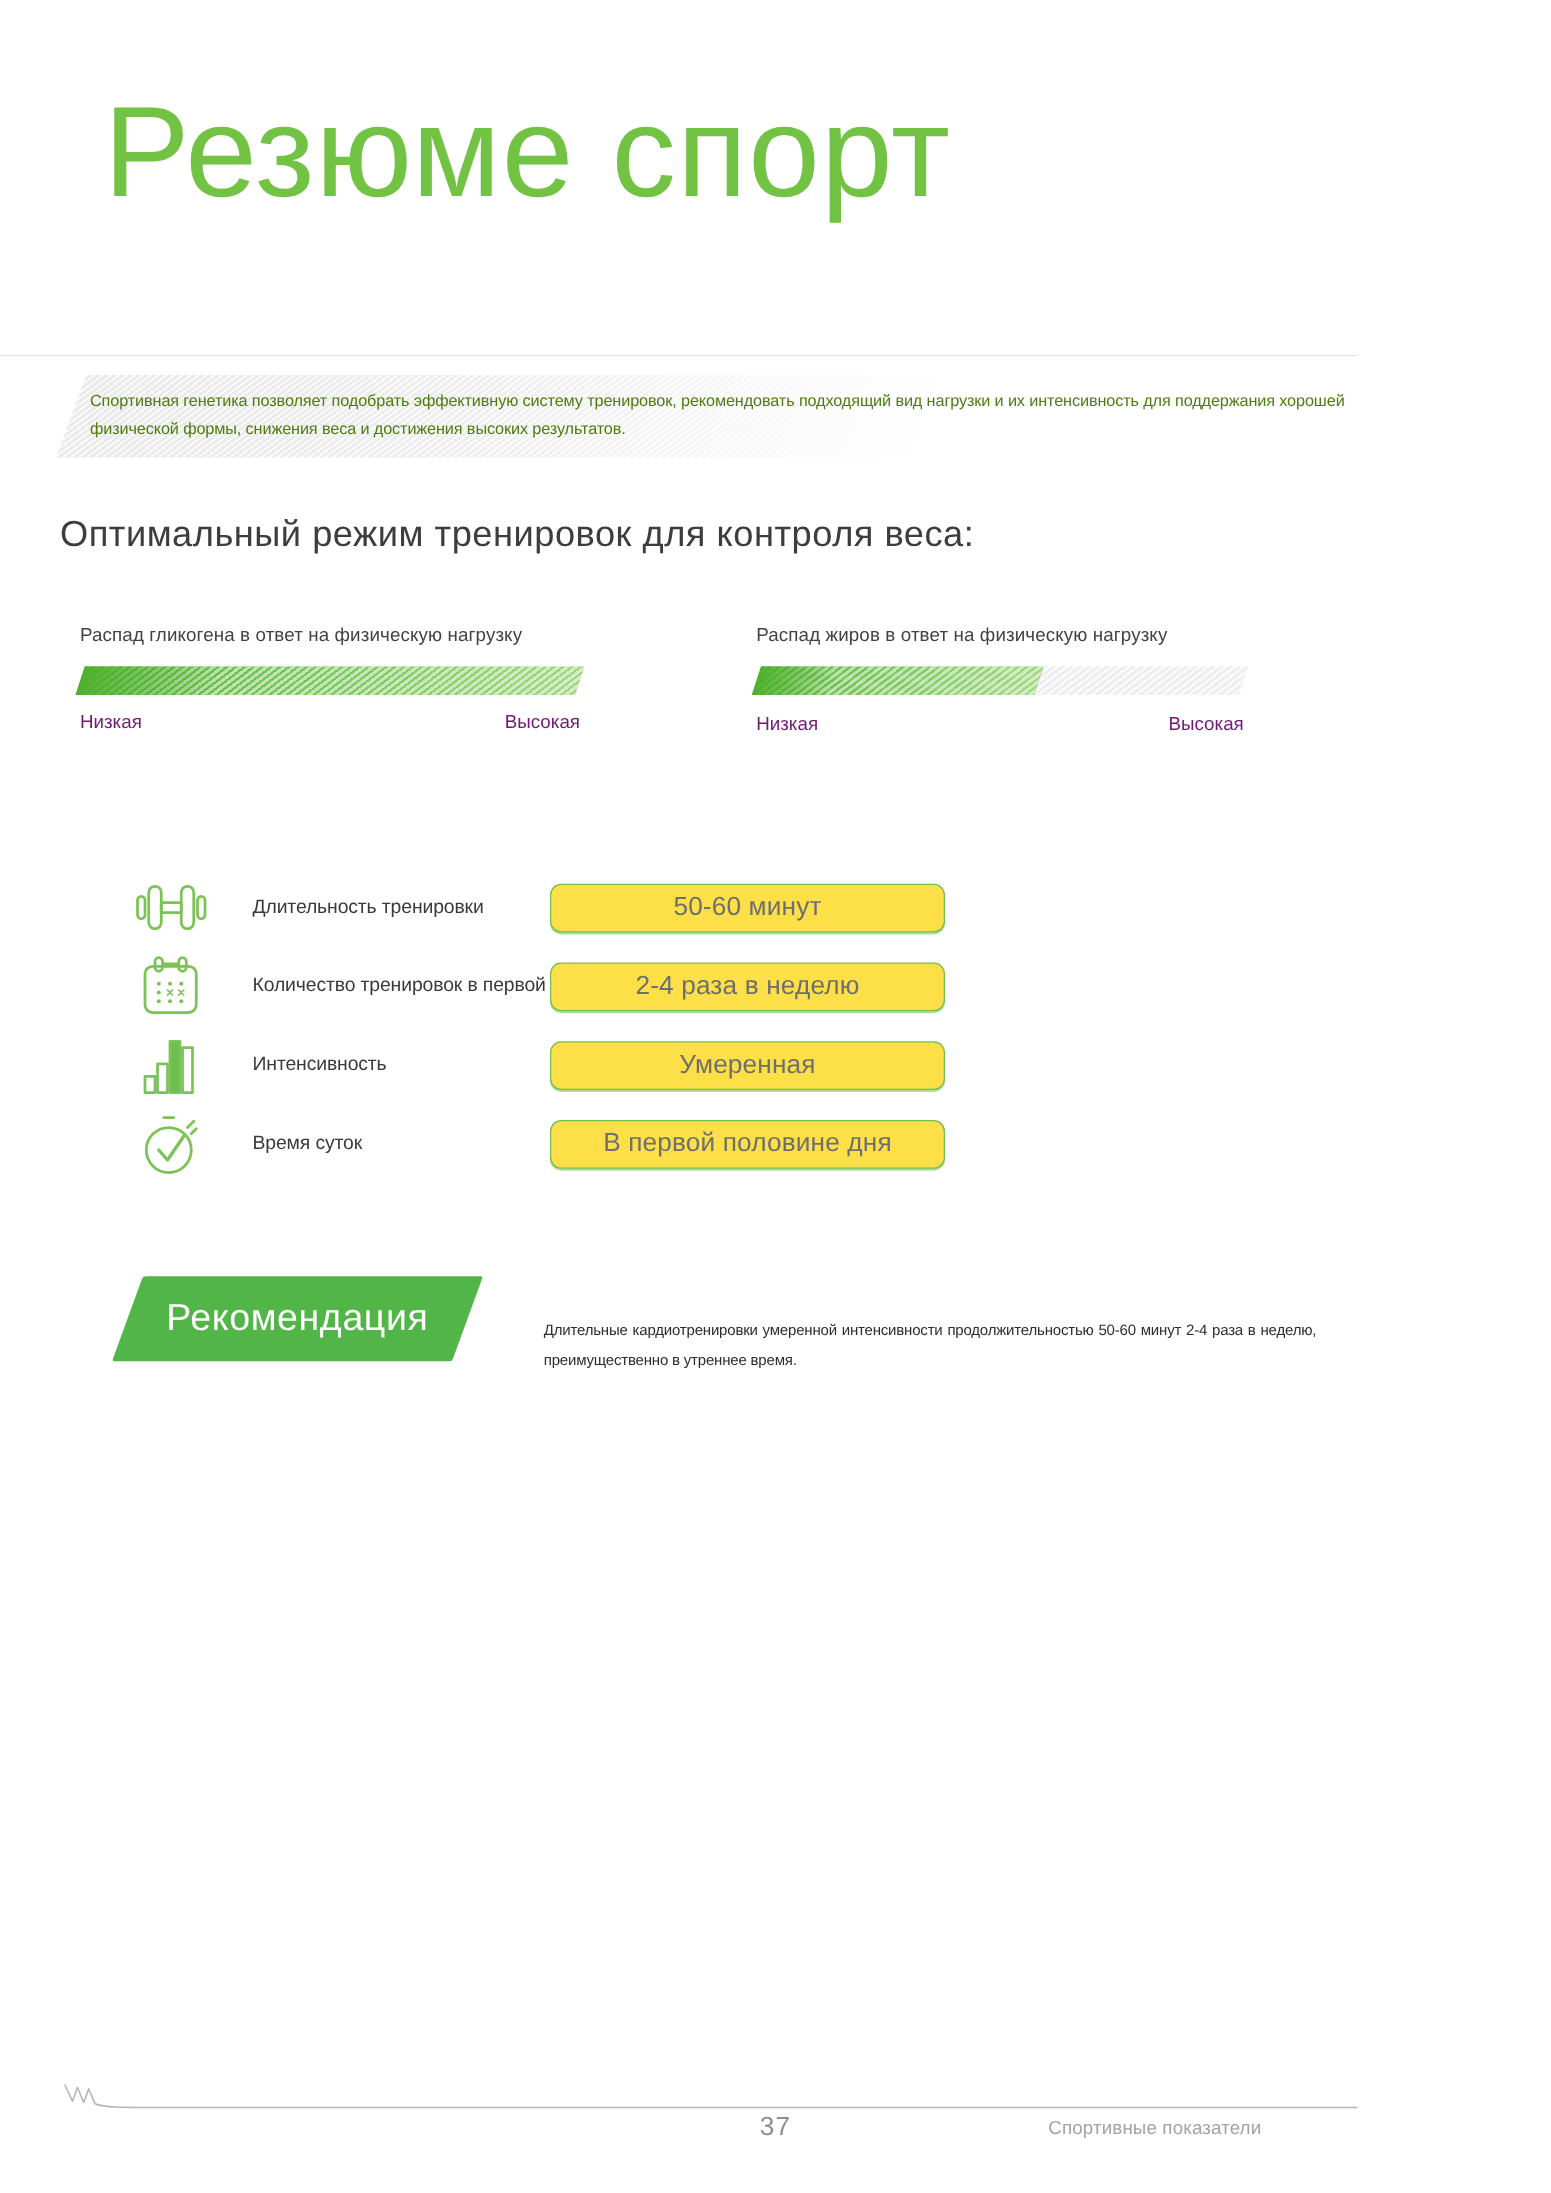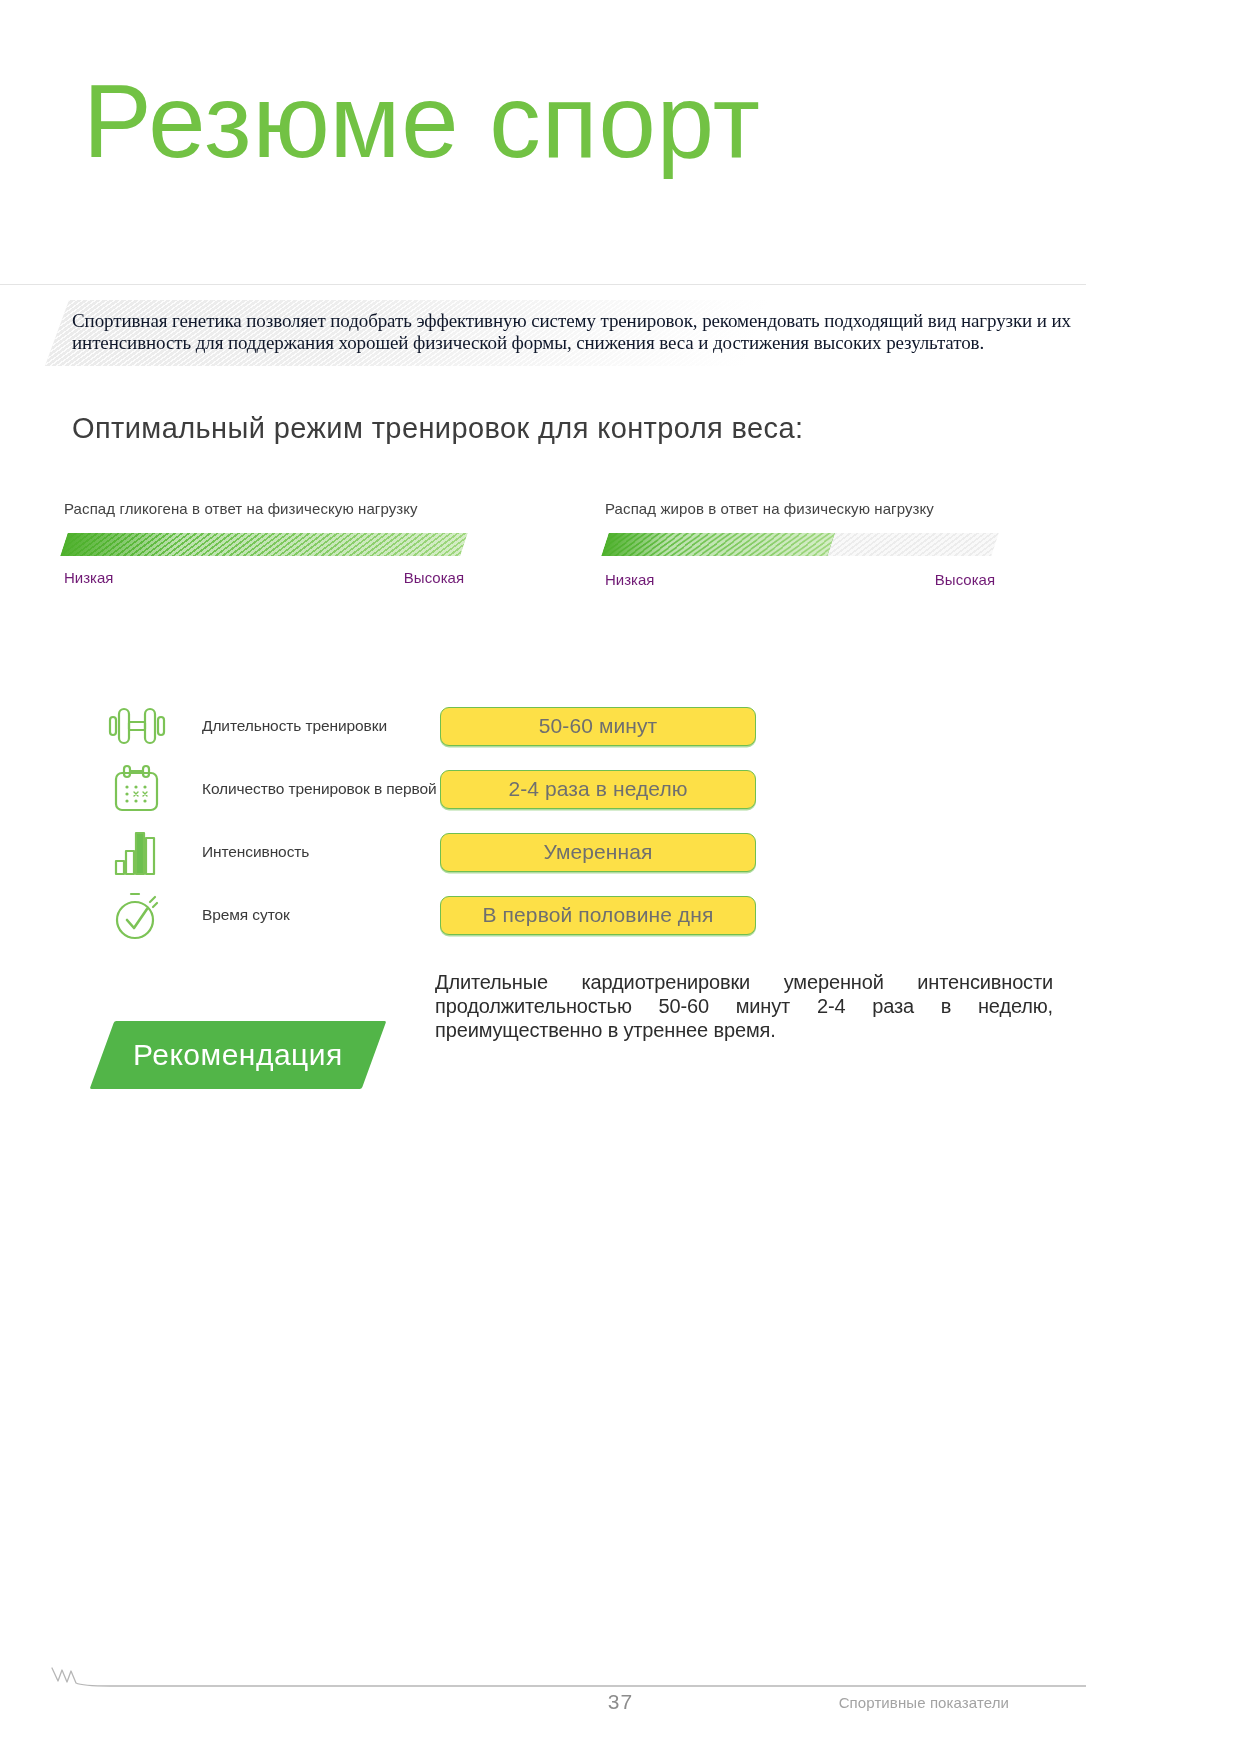--- a/index.html
+++ b/index.html
@@ -24,26 +24,26 @@
   .intro { position:absolute; left:45px; top:300px; width:1070px; height:66px; }
   .intro-bg {
     position:absolute; left:12px; top:0; width:700px; height:66px;
     transform:skewX(-20deg);
     background:
       repeating-linear-gradient(135deg, rgba(255,255,255,0.85) 0 1.5px, rgba(255,255,255,0) 1.5px 4.5px),
       linear-gradient(90deg, #ebebeb 0%, #eeeeee 42%, rgba(238,238,238,0.55) 70%, rgba(238,238,238,0) 100%);
   }
   .intro-text {
     position:absolute; left:27px; top:10px; width:1045px;
-    font-size:19px; line-height:22px; color:#0f172a; letter-spacing:-0.1px;font-family:Liberation Serif, serif;
+    font-size:13px; line-height:22px; color:#4d7c0f; letter-spacing:-0.1px;
   }
 
   
   .section-heading {
-    position:absolute; left:72px; top:412px;
+    position:absolute; left:48px; top:412px;
     font-size:29px; font-weight:400; letter-spacing:0.4px; color:#3d3d3d;
   }
 
   
   .bar-group { position:absolute; top:500px; }
   .bar-group.left  { left:64px;  width:400px; }
   .bar-group.right { left:605px; width:390px; }
   .bar-title { font-size:15px; color:#424242; letter-spacing:0.1px; }
   .bar-track {
     margin-top:16px; height:23px; transform:skewX(-18deg);
@@ -79,22 +79,22 @@
   
   .reco-badge {
     position:absolute; left:102px; top:1021px; width:272px; height:68px;
     transform:skewX(-20deg); background:#52b548; border-radius:2px;
     display:flex; align-items:center; justify-content:center;
   }
   .reco-badge span {
     transform:skewX(20deg); color:#ffffff; font-size:30px; font-weight:300; letter-spacing:0.5px;
   }
   .reco-text {
-    position:absolute; left:435px; top:970px; width:618px;
-    font-size:20px; line-height:24px; color:#2d2d2d; letter-spacing:-0.15px;
+    position:absolute; left:435px; top:1052px; width:618px;
+    font-size:12px; line-height:24px; color:#2d2d2d; letter-spacing:-0.15px;
     text-align:justify;
   }
 
   
   .footer-svg { position:absolute; left:0; top:1650px; }
   .footer-page-number {
     position:absolute; left:0; top:1690px; width:1241px; text-align:center;
     font-size:21px; color:#8d8d8d; letter-spacing:1px;
   }
   .footer-section {

